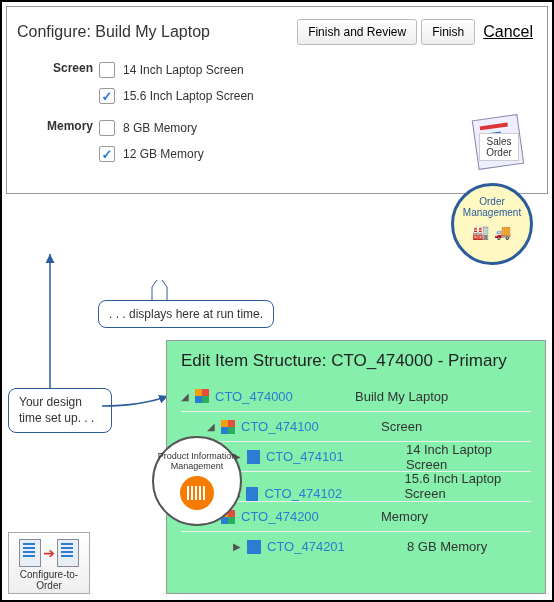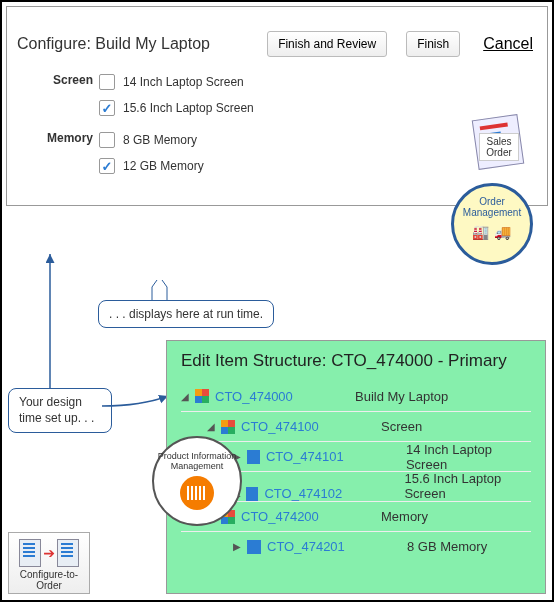--- a/index.html
+++ b/index.html
@@ -1,21 +1,21 @@
 <!DOCTYPE html>
 <html><head>
 <meta charset="utf-8">
 <style>
 * { box-sizing: border-box; margin: 0; padding: 0; }
 body { font-family: Arial, Helvetica, sans-serif; font-size: 12px; color: #333; background: #fff; width: 554px; height: 602px; position: relative; border: 2px solid #000; overflow: hidden; }
 
-.configure-panel { border: 1px solid #999; margin: 4px; padding: 24px 10px 20px 10px; position: relative; background: #fff; }
+.configure-panel { border: 1px solid #999; margin: 4px; padding: 12px 10px 20px 10px; position: relative; background: #fff; }
 .configure-header { display: flex; justify-content: space-between; align-items: center; margin-bottom: 12px; }
 .configure-title { font-size: 16px; font-weight: normal; color: #333; }
-.header-buttons { display: flex; gap: 19px; }
+.header-buttons { display: flex; gap: 4px; }
 .btn { background: linear-gradient(#fff,#eee); border: 1px solid #bbb; border-radius: 3px; padding: 4px 10px; font-size: 12px; cursor: pointer; }
 .btn-link { background: none; border: none; text-decoration: underline; cursor: pointer; padding: 4px 4px; font-size: 16px; }
 .option-group { display: flex; margin-bottom: 6px; }
 .group-label { width: 82px; text-align: right; font-weight: bold; font-size: 12px; padding-top: 4px; padding-right: 6px; color: #333; }
 .options { flex: 1; }
 .opt-row { display: flex; align-items: center; height: 26px; gap: 8px; }
 .chk { width: 16px; height: 16px; border: 1px solid #999; border-radius: 2px; display: inline-flex; align-items: center; justify-content: center; background: #fff; }
 .chk.checked::after { content: "✓"; color: #2b7cd3; font-size: 13px; font-weight: bold; line-height: 1; }
 
 .sales-order-badge { position: absolute; right: 18px; top: 110px; width: 54px; }

